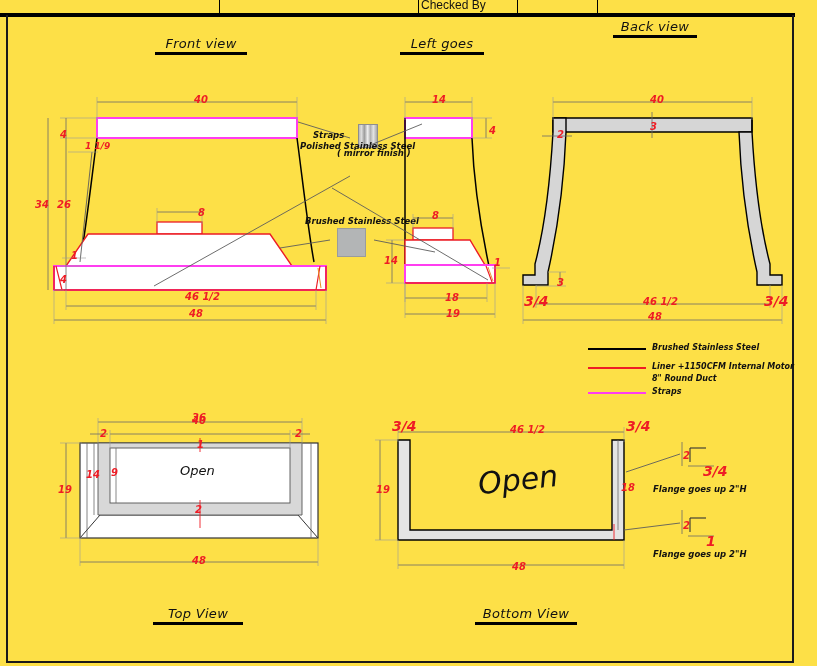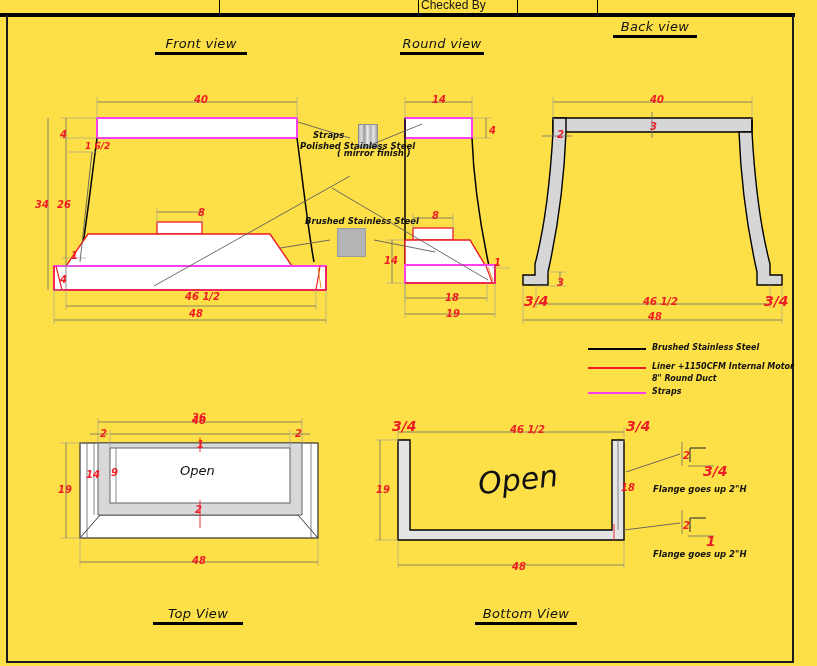--- a/index.html
+++ b/index.html
@@ -62,21 +62,21 @@
   <div class="tb" style="left:418px;width:0;"></div>
   <div class="tb" style="left:517px;width:0;"></div>
   <div class="tb" style="left:597px;width:0;"></div>
   <div class="tb-txt" style="left:421px;">Checked By</div>
 
   <div class="vtitle" style="left:155px;top:36px;width:92px;">
     <div class="t">Front view</div>
     <div class="u"></div>
   </div>
   <div class="vtitle" style="left:400px;top:36px;width:84px;">
-    <div class="t">Round view</div>
+    <div class="t">Left goes</div>
     <div class="u"></div>
   </div>
   <div class="vtitle" style="left:613px;top:19px;width:84px;">
     <div class="t">Back view</div>
     <div class="u"></div>
   </div>
   <div class="vtitle" style="left:153px;top:606px;width:90px;">
     <div class="t">Top View</div>
     <div class="u"></div>
   </div>
@@ -138,21 +138,21 @@
     <line x1="46" y1="210" x2="46" y2="230" stroke="#9a9a9a" stroke-width="0.6"></line>
     <line x1="296" y1="210" x2="296" y2="230" stroke="#9a9a9a" stroke-width="0.6"></line>
 
     <line x1="34" y1="240" x2="306" y2="240" stroke="#6b6b6b" stroke-width="0.8"></line>
     <line x1="34" y1="210" x2="34" y2="244" stroke="#9a9a9a" stroke-width="0.6"></line>
     <line x1="306" y1="210" x2="306" y2="244" stroke="#9a9a9a" stroke-width="0.6"></line>
   </svg>
 
   <div class="num" style="left:194px;top:95px;">40</div>
   <div class="num" style="left:60px;top:130px;">4</div>
-  <div class="num" style="left:85px;top:141px;font-size:9px;">1 6/2</div>
+  <div class="num" style="left:85px;top:141px;font-size:9px;">1 1/9</div>
   <div class="num" style="left:35px;top:200px;">34</div>
   <div class="num" style="left:57px;top:200px;">26</div>
   <div class="num" style="left:71px;top:251px;">1</div>
   <div class="num" style="left:60px;top:275px;">4</div>
   <div class="num" style="left:198px;top:208px;">8</div>
   <div class="num" style="left:185px;top:292px;">46 1/2</div>
   <div class="num" style="left:189px;top:309px;">48</div>
 
   <div class="sw-pol" style="left:358px;top:124px;"></div>
   <div class="sw-bru" style="left:337px;top:228px;"></div>

